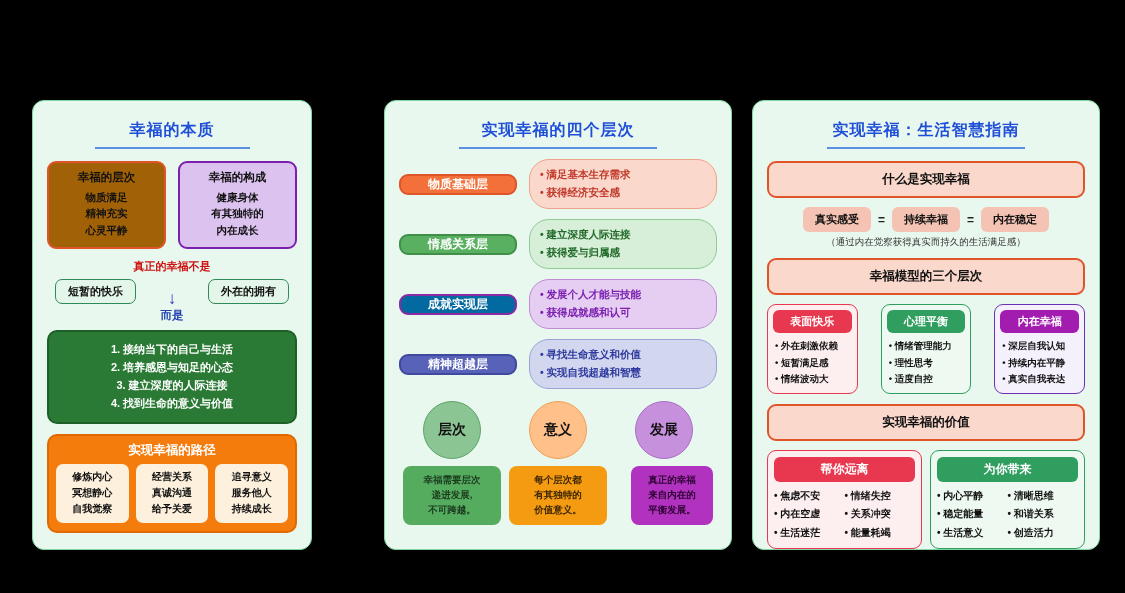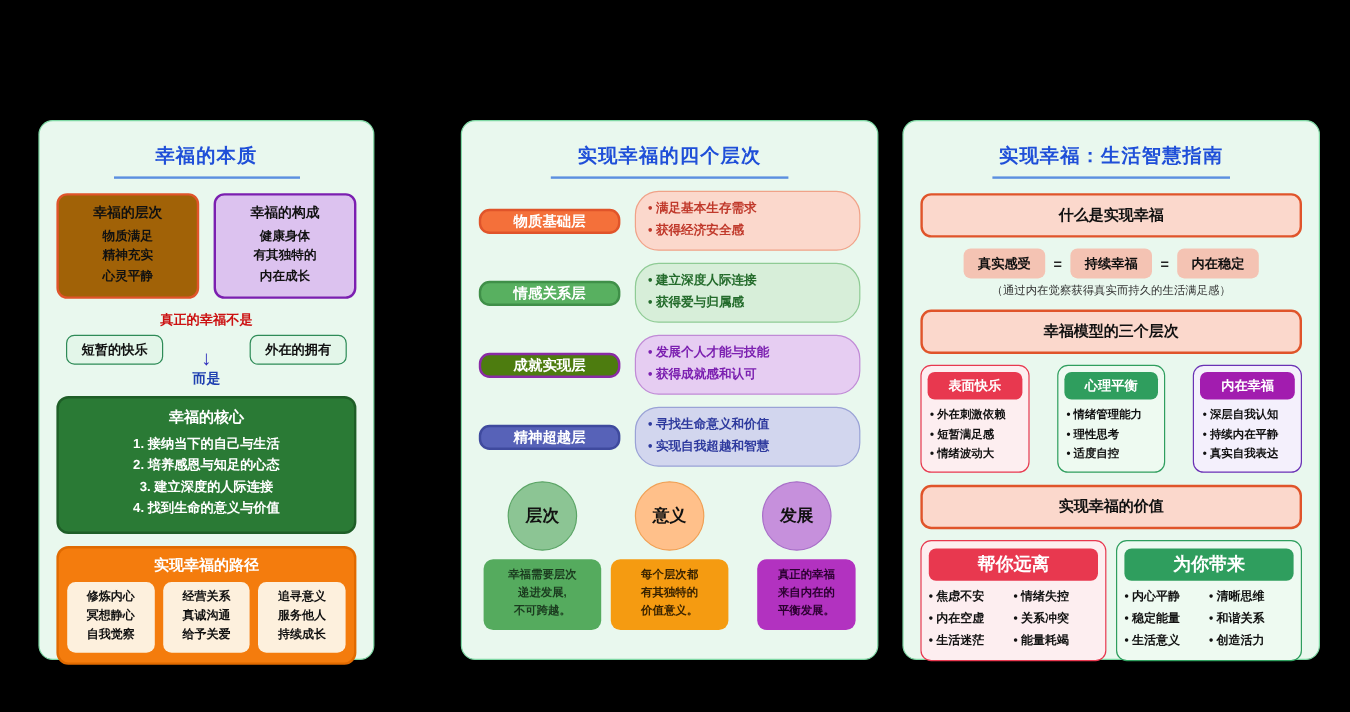--- a/index.html
+++ b/index.html
@@ -188,21 +188,21 @@
     font-size: 11px;
     padding: 4px 2px;
     margin-bottom: 5px;
   }
   .tri-li { font-size: 9.5px; font-weight: bold; color: #111; line-height: 1.75; padding-left: 2px; }
 
   .duo-row { display: flex; gap: 8px; }
   .duo-card { flex: 1; border-radius: 9px; padding: 6px; }
   .duo-head {
     border-radius: 6px; text-align: center;
-    color: #ffffff; font-weight: bold; font-size: 15px;
+    color: #ffffff; font-weight: bold; font-size: 12px;
     padding: 4px 2px; margin-bottom: 5px;
   }
   .duo-grid { display: flex; }
   .duo-col { flex: 1; font-size: 10px; font-weight: bold; color: #111; line-height: 1.85; }
 </style>
 </head>
 <body>
 
 <div class="stage">
 
@@ -229,21 +229,20 @@
     <div class="neg-row">
       <div class="pill">短暂的快乐</div>
       <div class="pill">外在的拥有</div>
     </div>
     <div class="arrow-wrap">
       <div class="arrow-glyph">↓</div>
       <div class="ershi">而是</div>
     </div>
 
     <div class="core">
-      <div class="core-h">幸福的核心</div>
       <div class="core-li">1. 接纳当下的自己与生活</div>
       <div class="core-li">2. 培养感恩与知足的心态</div>
       <div class="core-li">3. 建立深度的人际连接</div>
       <div class="core-li">4. 找到生命的意义与价值</div>
     </div>
 
     <div class="path">
       <div class="path-h">实现幸福的路径</div>
       <div class="path-cols">
         <div class="path-box">
@@ -279,21 +278,21 @@
 
     <div class="layer-row">
       <div class="layer-tag" id="tag1" style="background: rgb(88, 176, 96); border: 2px solid rgb(63, 143, 72);">情感关系层</div>
       <div class="layer-desc" id="desc1" style="background: rgb(215, 238, 217); border: 1.5px solid rgb(143, 203, 149); color: rgb(35, 107, 43);">
         <div>• 建立深度人际连接</div>
         <div>• 获得爱与归属感</div>
       </div>
     </div>
 
     <div class="layer-row">
-      <div class="layer-tag" id="tag2" style="background: #4d7c0f; border: 2px solid rgb(138, 42, 165);">成就实现层</div>
+      <div class="layer-tag" id="tag2" style="background: #0369a1; border: 2px solid rgb(138, 42, 165);">成就实现层</div>
       <div class="layer-desc" id="desc2" style="background: rgb(230, 205, 242); border: 1.5px solid rgb(192, 138, 214); color: rgb(123, 31, 176);">
         <div>• 发展个人才能与技能</div>
         <div>• 获得成就感和认可</div>
       </div>
     </div>
 
     <div class="layer-row">
       <div class="layer-tag" id="tag3" style="background: rgb(87, 98, 184); border: 2px solid rgb(63, 74, 158);">精神超越层</div>
       <div class="layer-desc" id="desc3" style="background: rgb(210, 214, 238); border: 1.5px solid rgb(154, 162, 214); color: rgb(46, 58, 158);">
         <div>• 寻找生命意义和价值</div>

